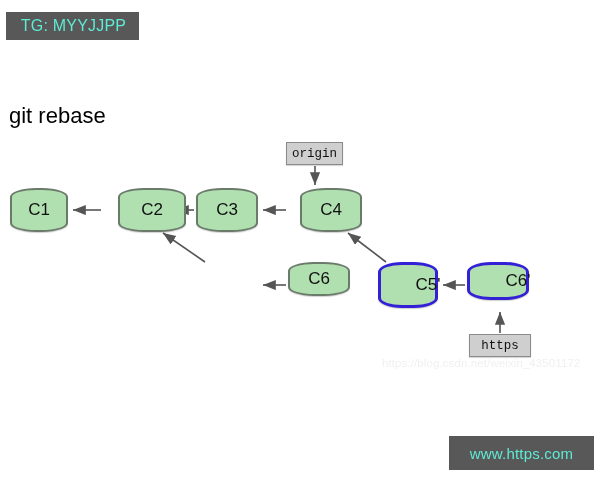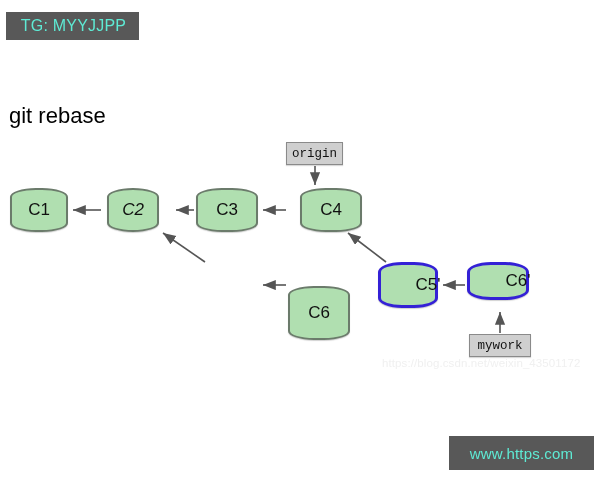--- a/index.html
+++ b/index.html
@@ -151,44 +151,44 @@
     <line x1="465" y1="285" x2="443" y2="285" stroke="#555555" stroke-width="1.6" marker-end="url(#arrow)"></line>
 
     <line x1="315" y1="166" x2="315" y2="185" stroke="#555555" stroke-width="1.6" marker-end="url(#arrow)"></line>
 
     <line x1="500" y1="333" x2="500" y2="312" stroke="#555555" stroke-width="1.6" marker-end="url(#arrow)"></line>
   </svg>
 
   <div class="node" style="left:10px; top:188px; width:58px; height:44px;">
     <span>C1</span>
   </div>
-  <div class="node" style="left:107px; top:188px; width:52px; height:44px;font-style:italic;">
+  <div class="node" style="left:118px; top:188px; width:68px; height:44px;">
     <span>C2</span>
   </div>
   <div class="node" style="left:196px; top:188px; width:62px; height:44px;">
     <span>C3</span>
   </div>
   <div class="node" style="left:288px; top:188px; width:62px; height:44px;margin-left:12px;">
     <span>C4</span>
   </div>
-  <div class="node" style="left:288px; top:262px; width:62px; height:54px;margin-top:24px;">
+  <div class="node" style="left:288px; top:262px; width:62px; height:34px;">
     <span>C6</span>
   </div>
   <div class="node rebased" style="left:378px; top:262px; width:60px; height:46px;">
     <span>C5'</span>
   </div>
   <div class="node rebased" style="left:467px; top:262px; width:62px; height:38px;">
     <span>C6'</span>
   </div>
 
   <div class="reflabel" style="left:286px; top:142px; width:57px; height:23px;">
     <span>origin</span>
   </div>
   <div class="reflabel" style="left:469px; top:334px; width:62px; height:23px;">
-    <span>mywork</span>
+    <span>https</span>
   </div>
 
   <div id="watermark">https://blog.csdn.net/weixin_43501172</div>
 
   <div class="badge" id="site-badge">
     <span>www.https.com</span>
   </div>
 
 </div>
 

